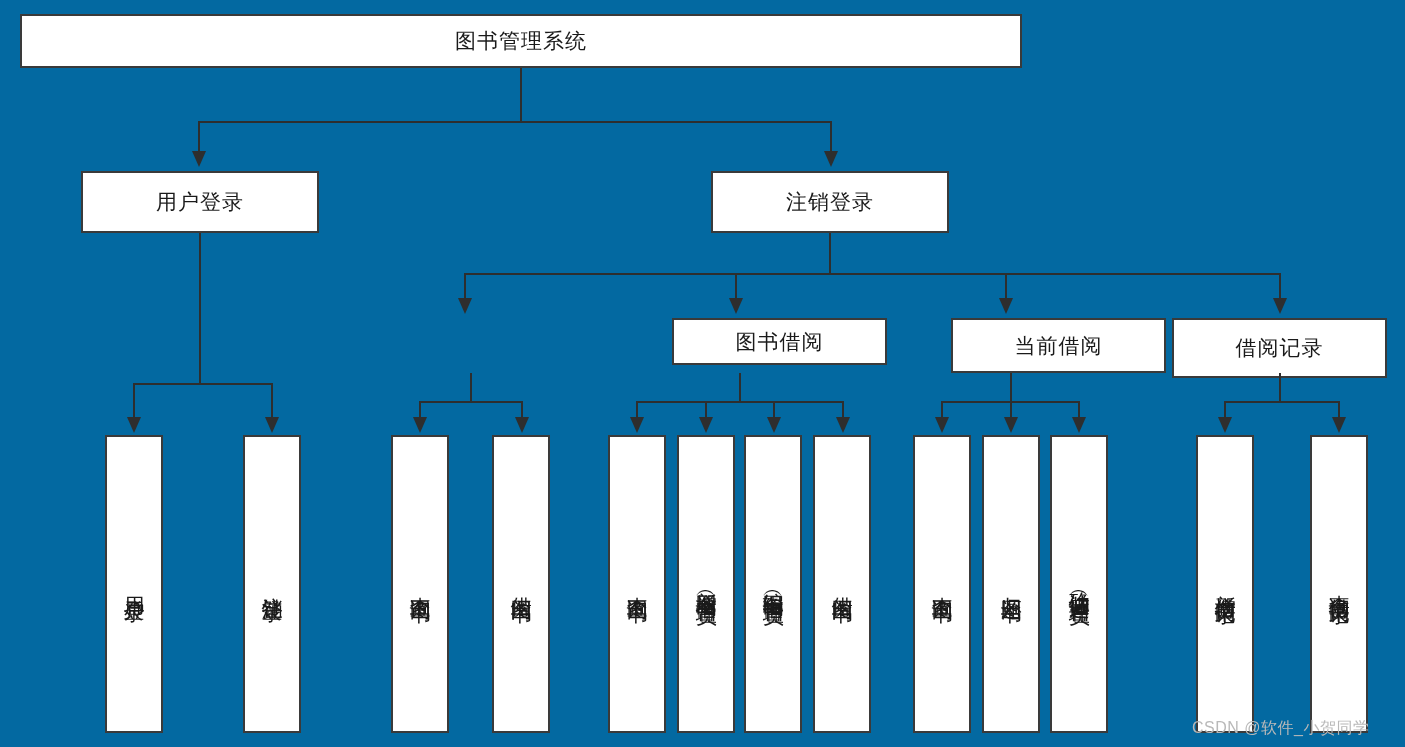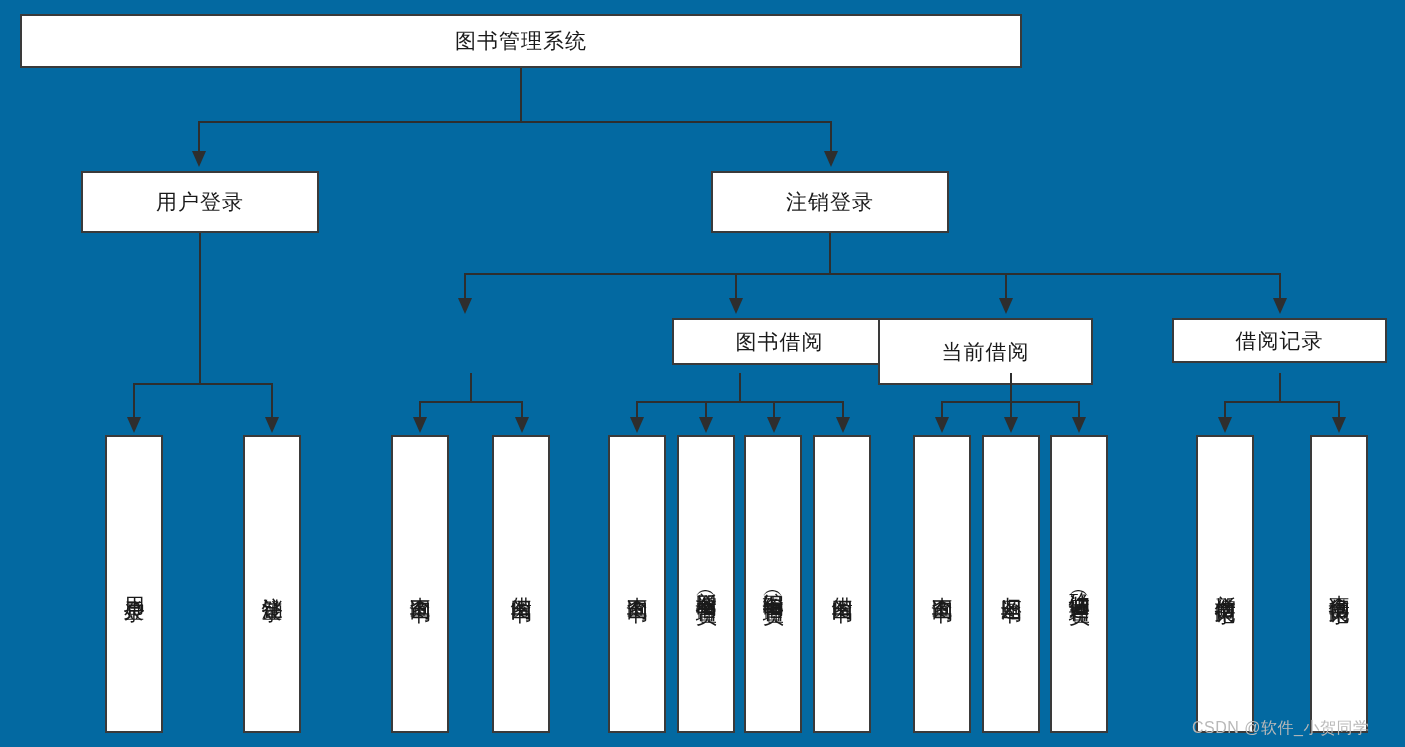--- a/index.html
+++ b/index.html
@@ -106,24 +106,24 @@
   <div class="conn v" style="left:735px; top:273px; height:27px;"></div>
   <div class="arrow" style="left:729px; top:298px;"></div>
   <div class="conn v" style="left:1005px; top:273px; height:27px;"></div>
   <div class="arrow" style="left:999px; top:298px;"></div>
   <div class="conn v" style="left:1279px; top:273px; height:27px;"></div>
   <div class="arrow" style="left:1273px; top:298px;"></div>
 
   <div class="node horiz" style="left:632px; top:318px; width:215px; height:47px;margin-left:40px;">
     <span class="txt">图书借阅</span>
   </div>
-  <div class="node horiz" style="left:878px; top:318px; width:215px; height:67px;">
+  <div class="node horiz" style="left:951px; top:318px; width:215px; height:55px;">
     <span class="txt">当前借阅</span>
   </div>
-  <div class="node horiz" style="left:1172px; top:318px; width:215px; height:45px;">
+  <div class="node horiz" style="left:1172px; top:318px; width:215px; height:60px;">
     <span class="txt">借阅记录</span>
   </div>
 
   <div class="conn v" style="left:470px; top:373px; height:28px;"></div>
   <div class="conn h" style="left:419px; top:401px; width:104px;"></div>
   <div class="conn v" style="left:419px; top:401px; height:18px;"></div>
   <div class="arrow" style="left:413px; top:417px;"></div>
   <div class="conn v" style="left:521px; top:401px; height:18px;"></div>
   <div class="arrow" style="left:515px; top:417px;"></div>
 

